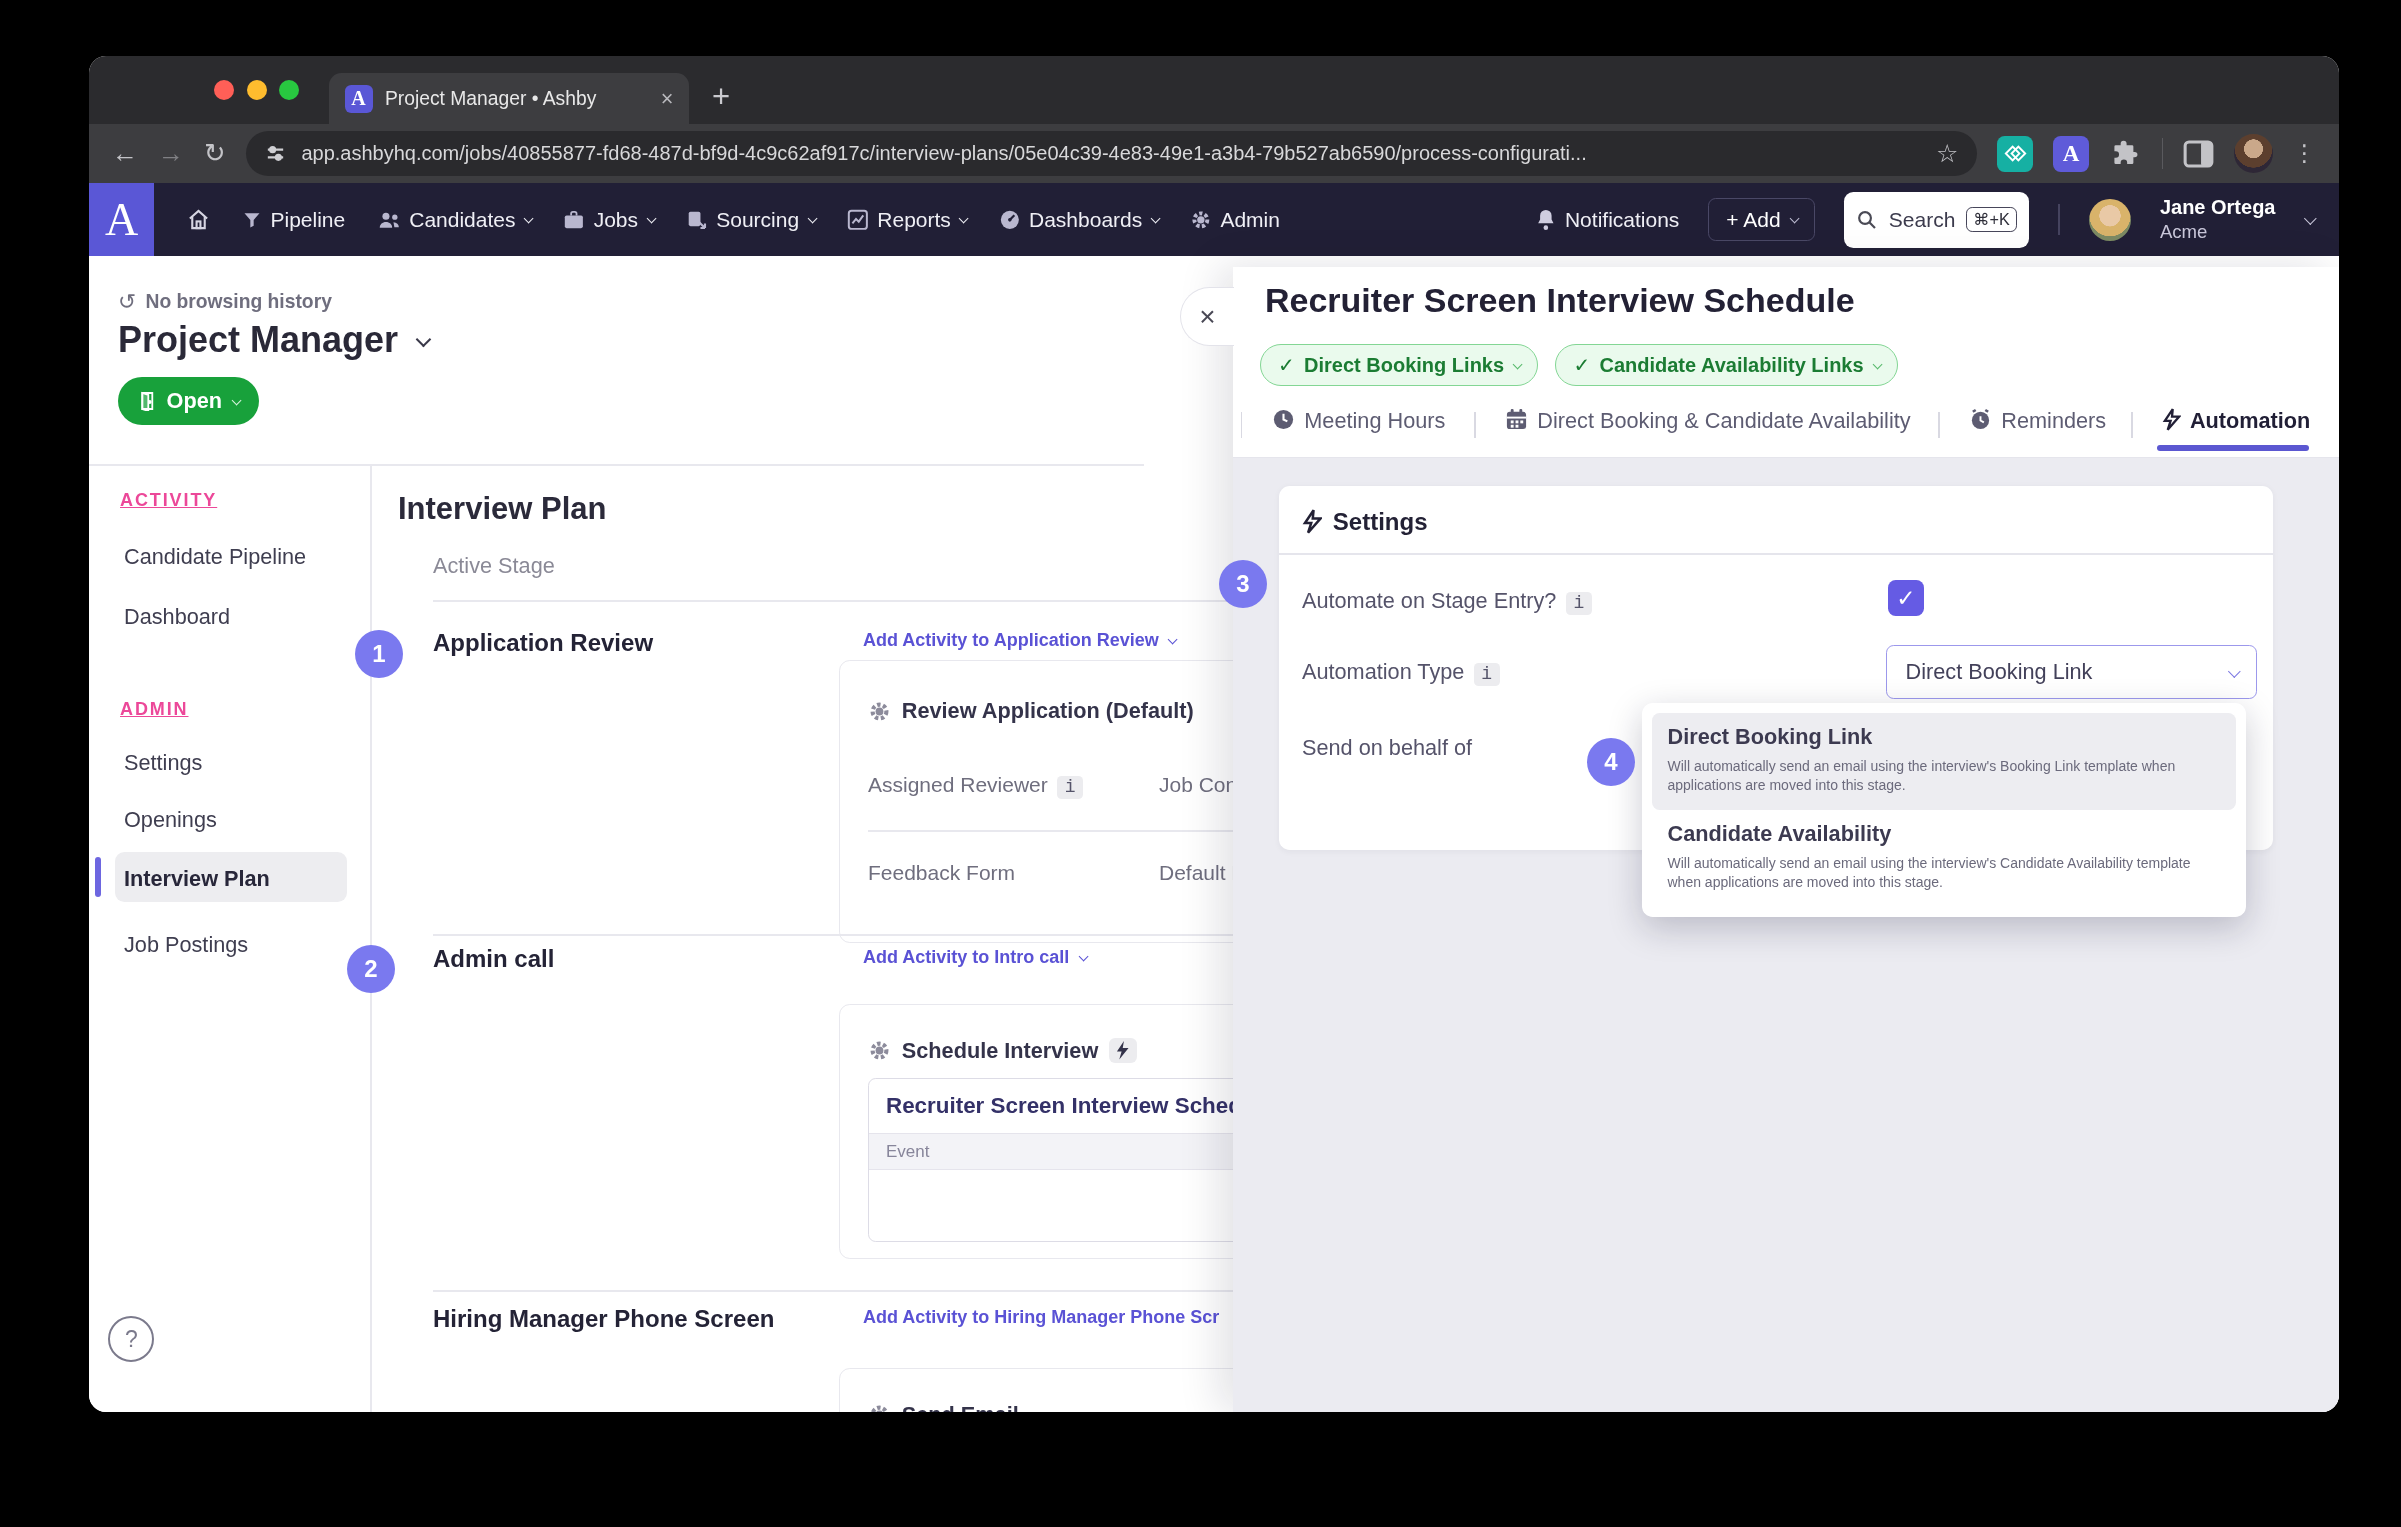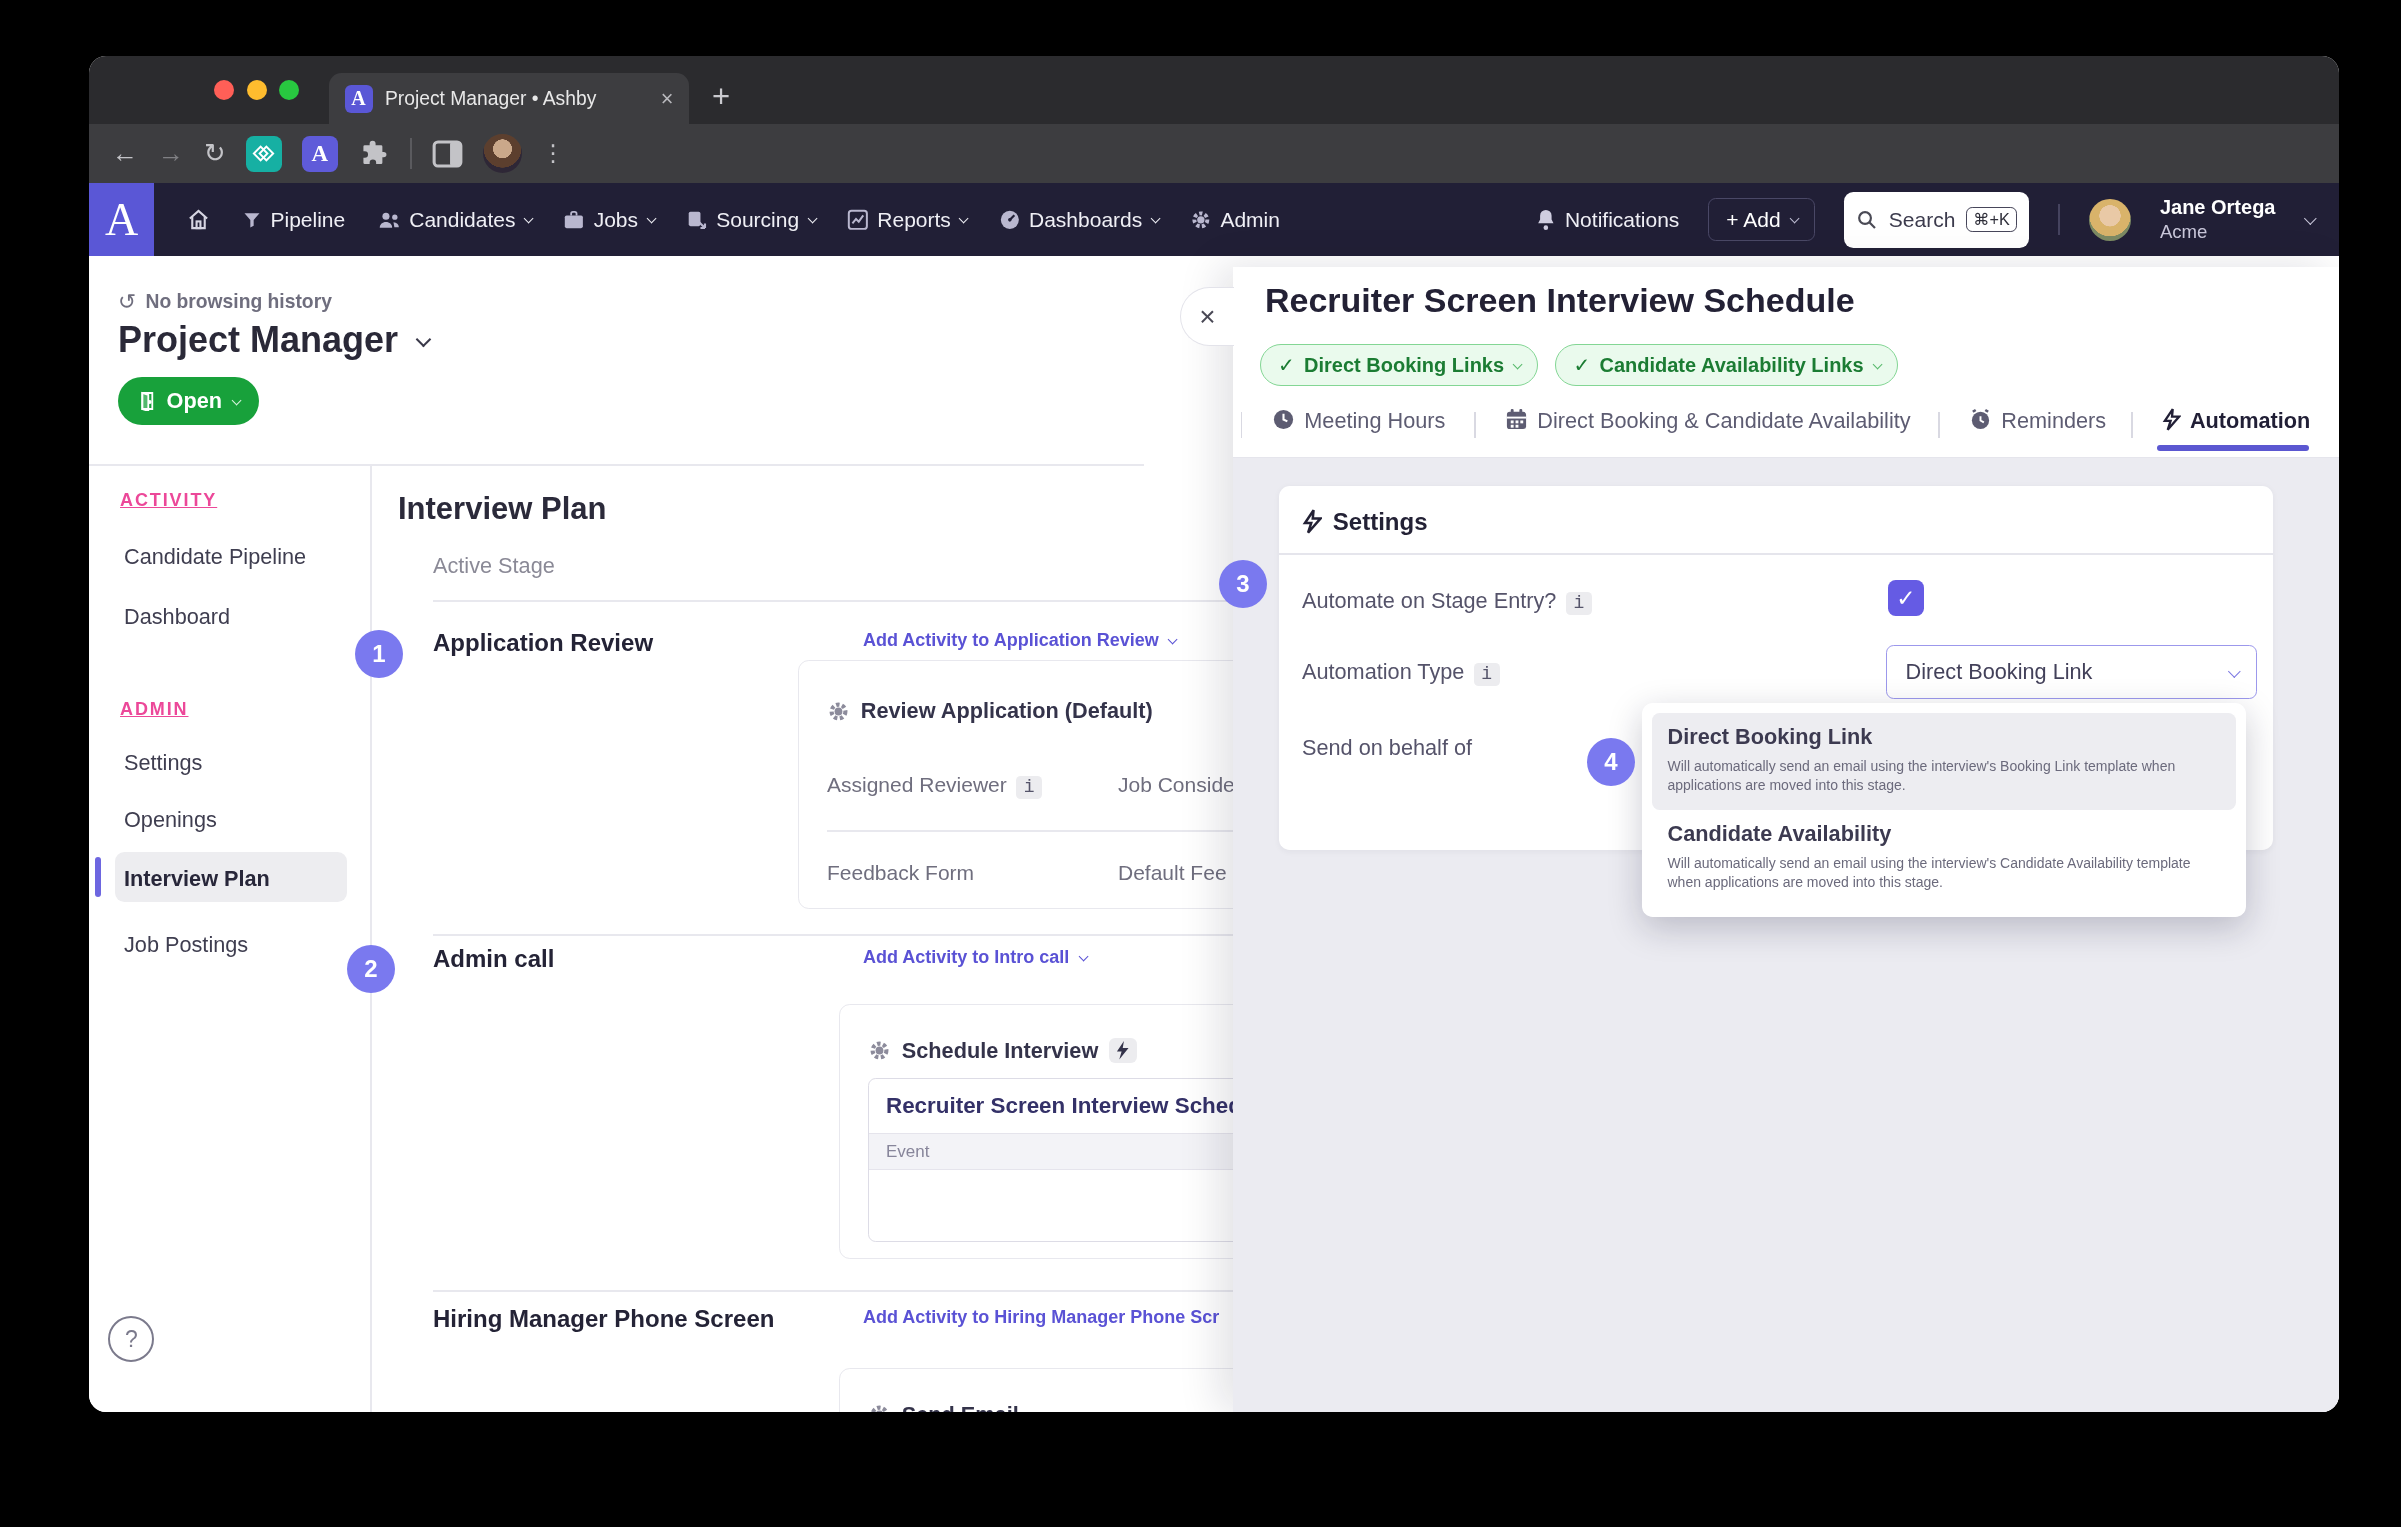--- a/index.html
+++ b/index.html
@@ -88,20 +88,32 @@
       <div class="t">Project Manager • Ashby</div>
       <div class="x">×</div>
     </div>
     <div id="newtab">+</div>
   </div>
 
   <div id="toolbar">
     <span class="navglyph">←</span>
     <span class="navglyph dim">→</span>
     <span class="navglyph">↻</span>
+    <div id="urlpill">
+      <svg width="23" height="23" viewBox="0 0 24 24">
+          <g stroke="#cfcfd3" stroke-width="2.2" fill="#cfcfd3">
+            <line x1="4" y1="8" x2="20" y2="8"></line>
+            <circle cx="9" cy="8" r="2.6"></circle>
+            <line x1="4" y1="16" x2="20" y2="16"></line>
+            <circle cx="15" cy="16" r="2.6"></circle>
+          </g>
+        </svg>
+      <span class="u">app.ashbyhq.com/jobs/40855877-fd68-487d-bf9d-4c9c62af917c/interview-plans/05e04c39-4e83-49e1-a3b4-79b527ab6590/process-configurati...</span>
+      <span class="navglyph" style="font-size:25px">☆</span>
+    </div>
     <div class="extsq" style="background:#16b0a3">
       <svg width="23" height="23" viewBox="0 0 24 24" fill="none" stroke="#fff" stroke-width="2">
           <rect x="4" y="7" width="10" height="10" transform="rotate(45 9 12)"></rect>
           <rect x="10" y="7" width="10" height="10" transform="rotate(45 15 12)"></rect>
         </svg>
     </div>
     <div class="extsq" style="background:#5f5bd9;color:#fff;font-family:'Liberation Serif',serif;font-size:23px;font-weight:bold">A</div>
     <svg width="32.5" height="32.5" viewBox="0 0 24 24" fill="#c3c3c7">
         <path d="M19 11h-1V7a1 1 0 0 0-1-1h-4V5a2.2 2.2 0 1 0-4.4 0v1H5a1 1 0 0 0-1 1v3.6h1a2.4 2.4 0 1 1 0 4.8H4V19a1 1 0 0 0 1 1h3.6v-1a2.4 2.4 0 1 1 4.8 0v1H17a1 1 0 0 0 1-1v-4h1a2 2 0 1 0 0-4z"></path>
       </svg>
@@ -245,21 +257,21 @@
 
     <div class="abs h1" style="left:309px;top:235px">Interview Plan</div>
     <div class="abs graylabel" style="left:344px;top:297px;font-size:21.7px">Active Stage</div>
     <div class="hline" style="left:344px;top:344px;width:851px"></div>
 
     <div class="abs stagehead" style="left:344px;top:373px">Application Review</div>
     <div class="abs addlink" style="left:774px;top:374px">
       <span>Add Activity to Application Review</span>
         <span class="chev sm"></span>
     </div>
-    <div class="card" style="left:709px;top:404px;width:464px;height:249px">
+    <div class="card" style="left:750px;top:404px;width:464px;height:283px">
       <div class="cardtitle abs" style="left:28px;top:37px">
         <svg width="23" height="23" viewBox="0 0 20 20">
             <circle cx="10" cy="10" r="6" fill="none" stroke="#8c8b9b" stroke-width="3.6" stroke-dasharray="3 2.2"></circle>
             <circle cx="10" cy="10" r="3.4" fill="#8c8b9b"></circle>
           </svg>
         <span>Review Application (Default)</span>
       </div>
       <div class="abs fieldlab" style="left:28px;top:112px"><span>Assigned Reviewer</span><span class="ibadge">i</span></div>
       <div class="abs fieldlab" style="left:319px;top:112px;white-space:nowrap">Job Conside</div>
       <div class="hline" style="left:28px;top:169px;width:433px"></div>

